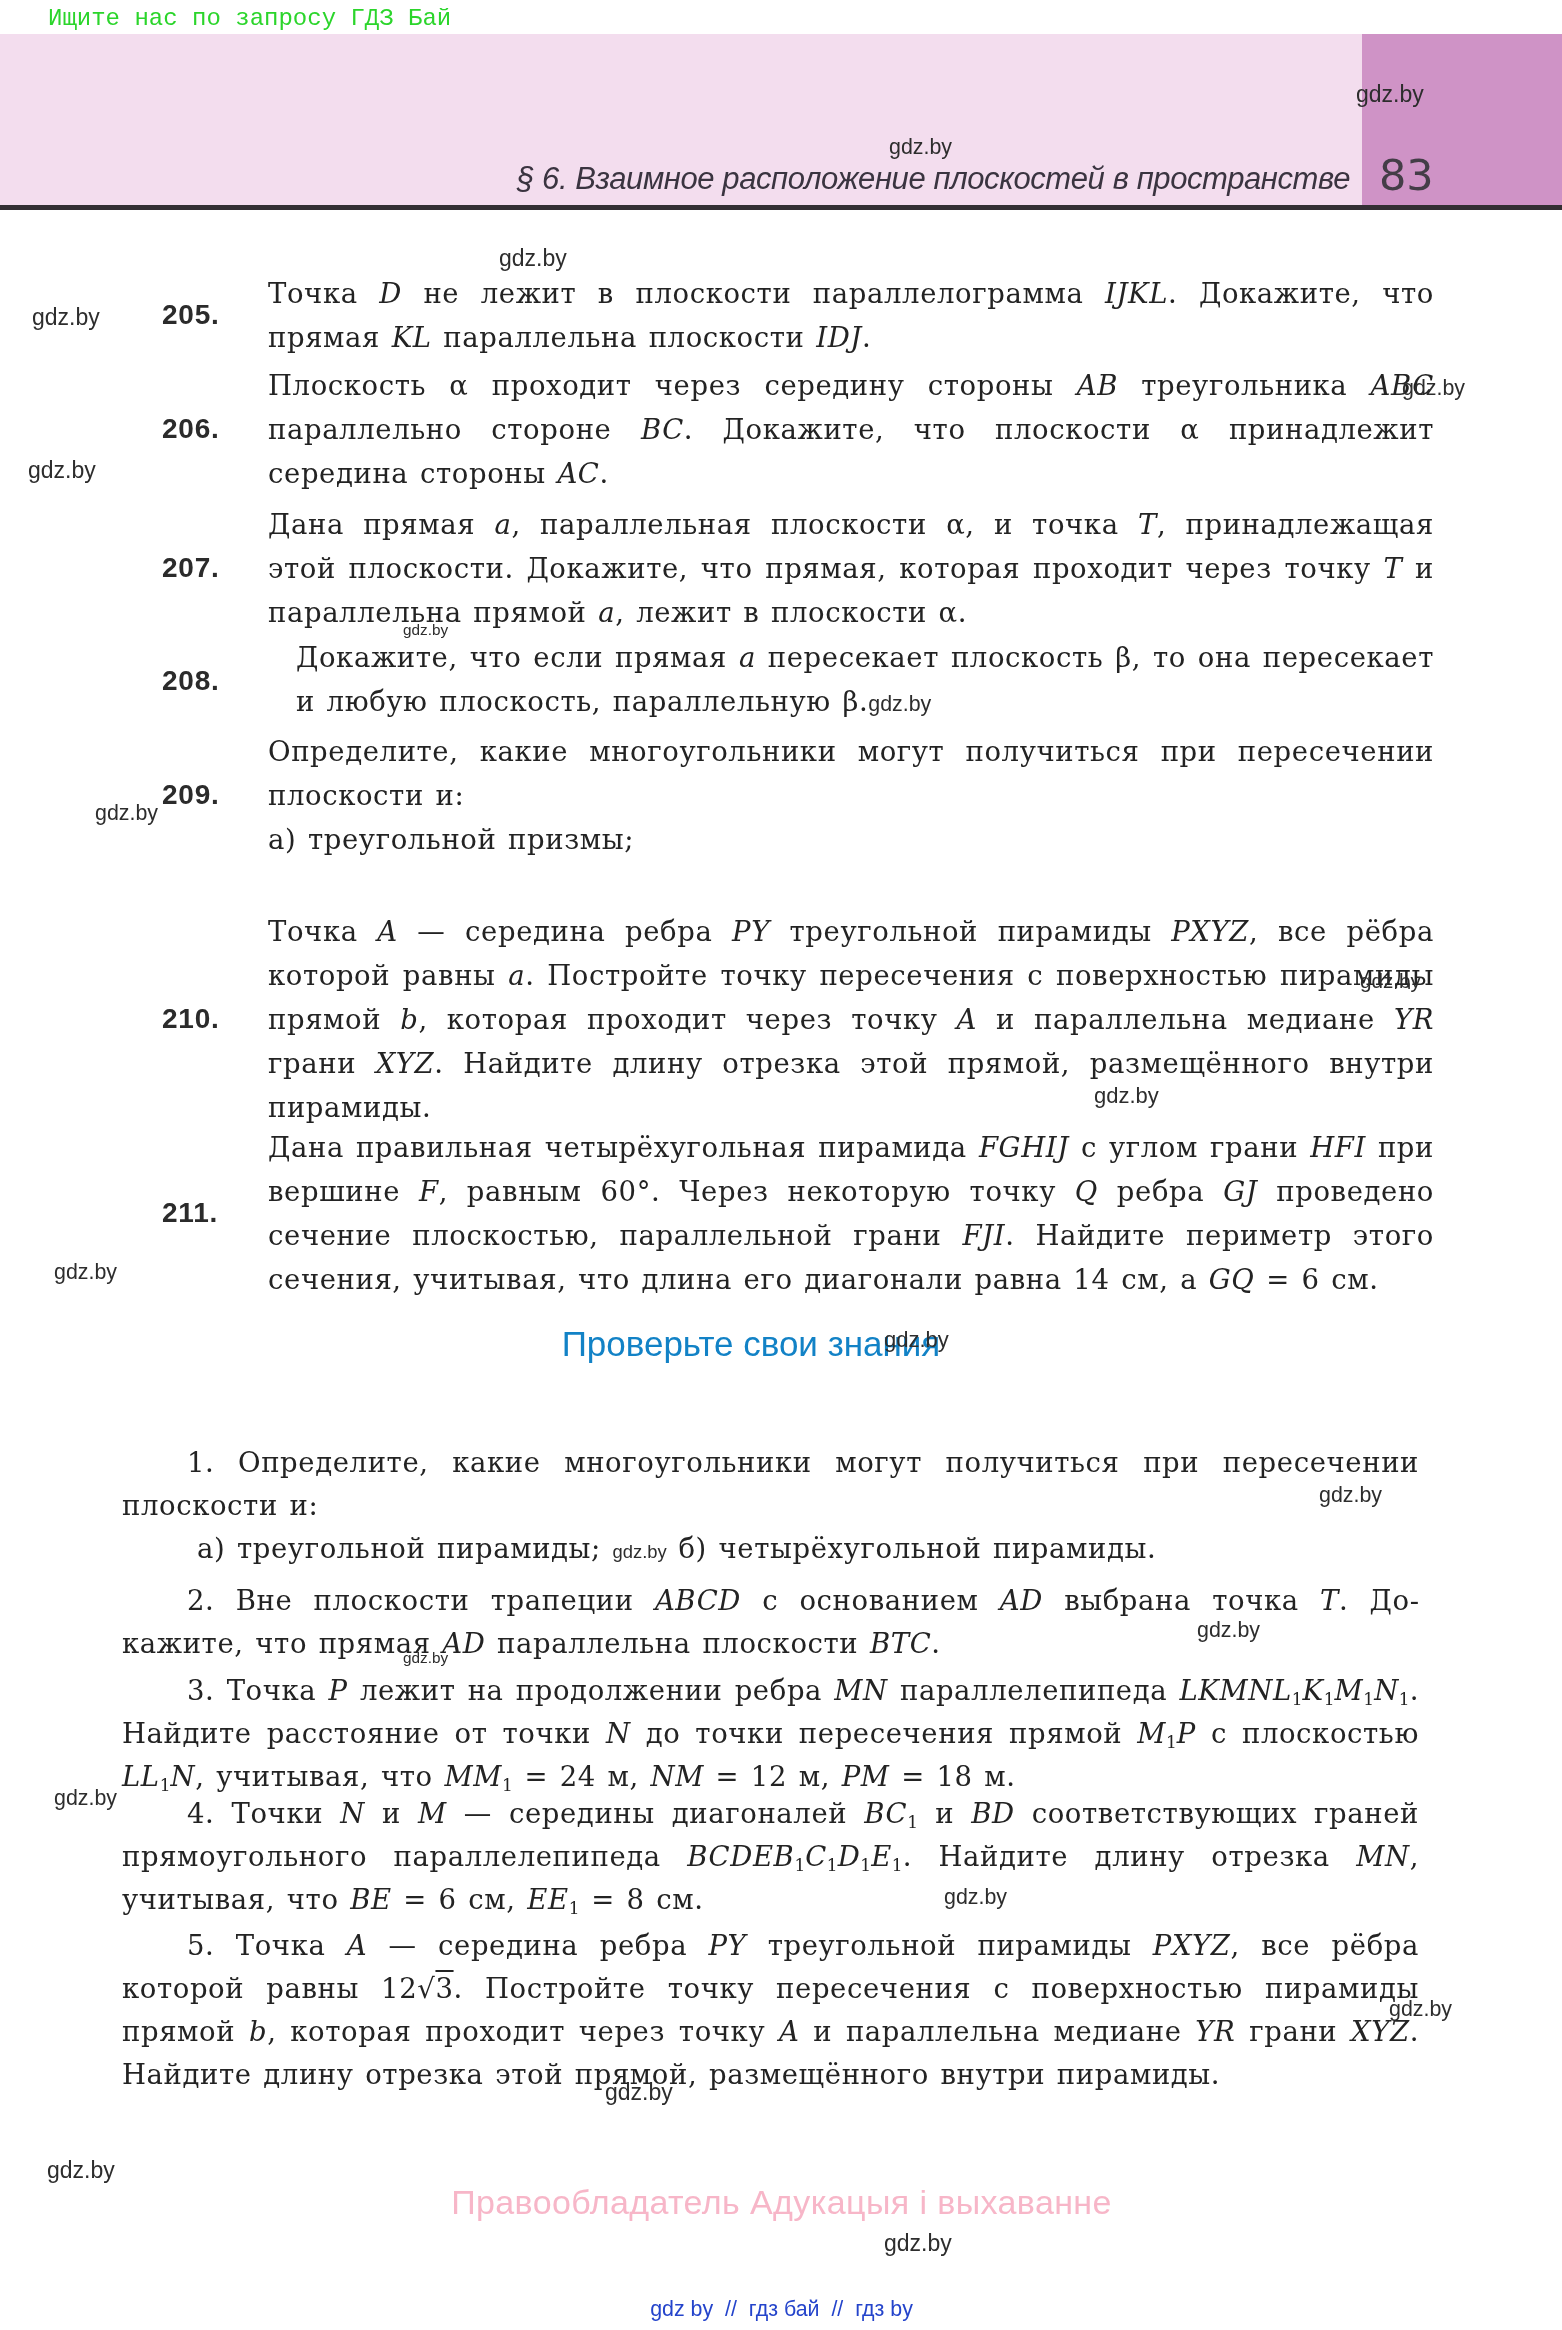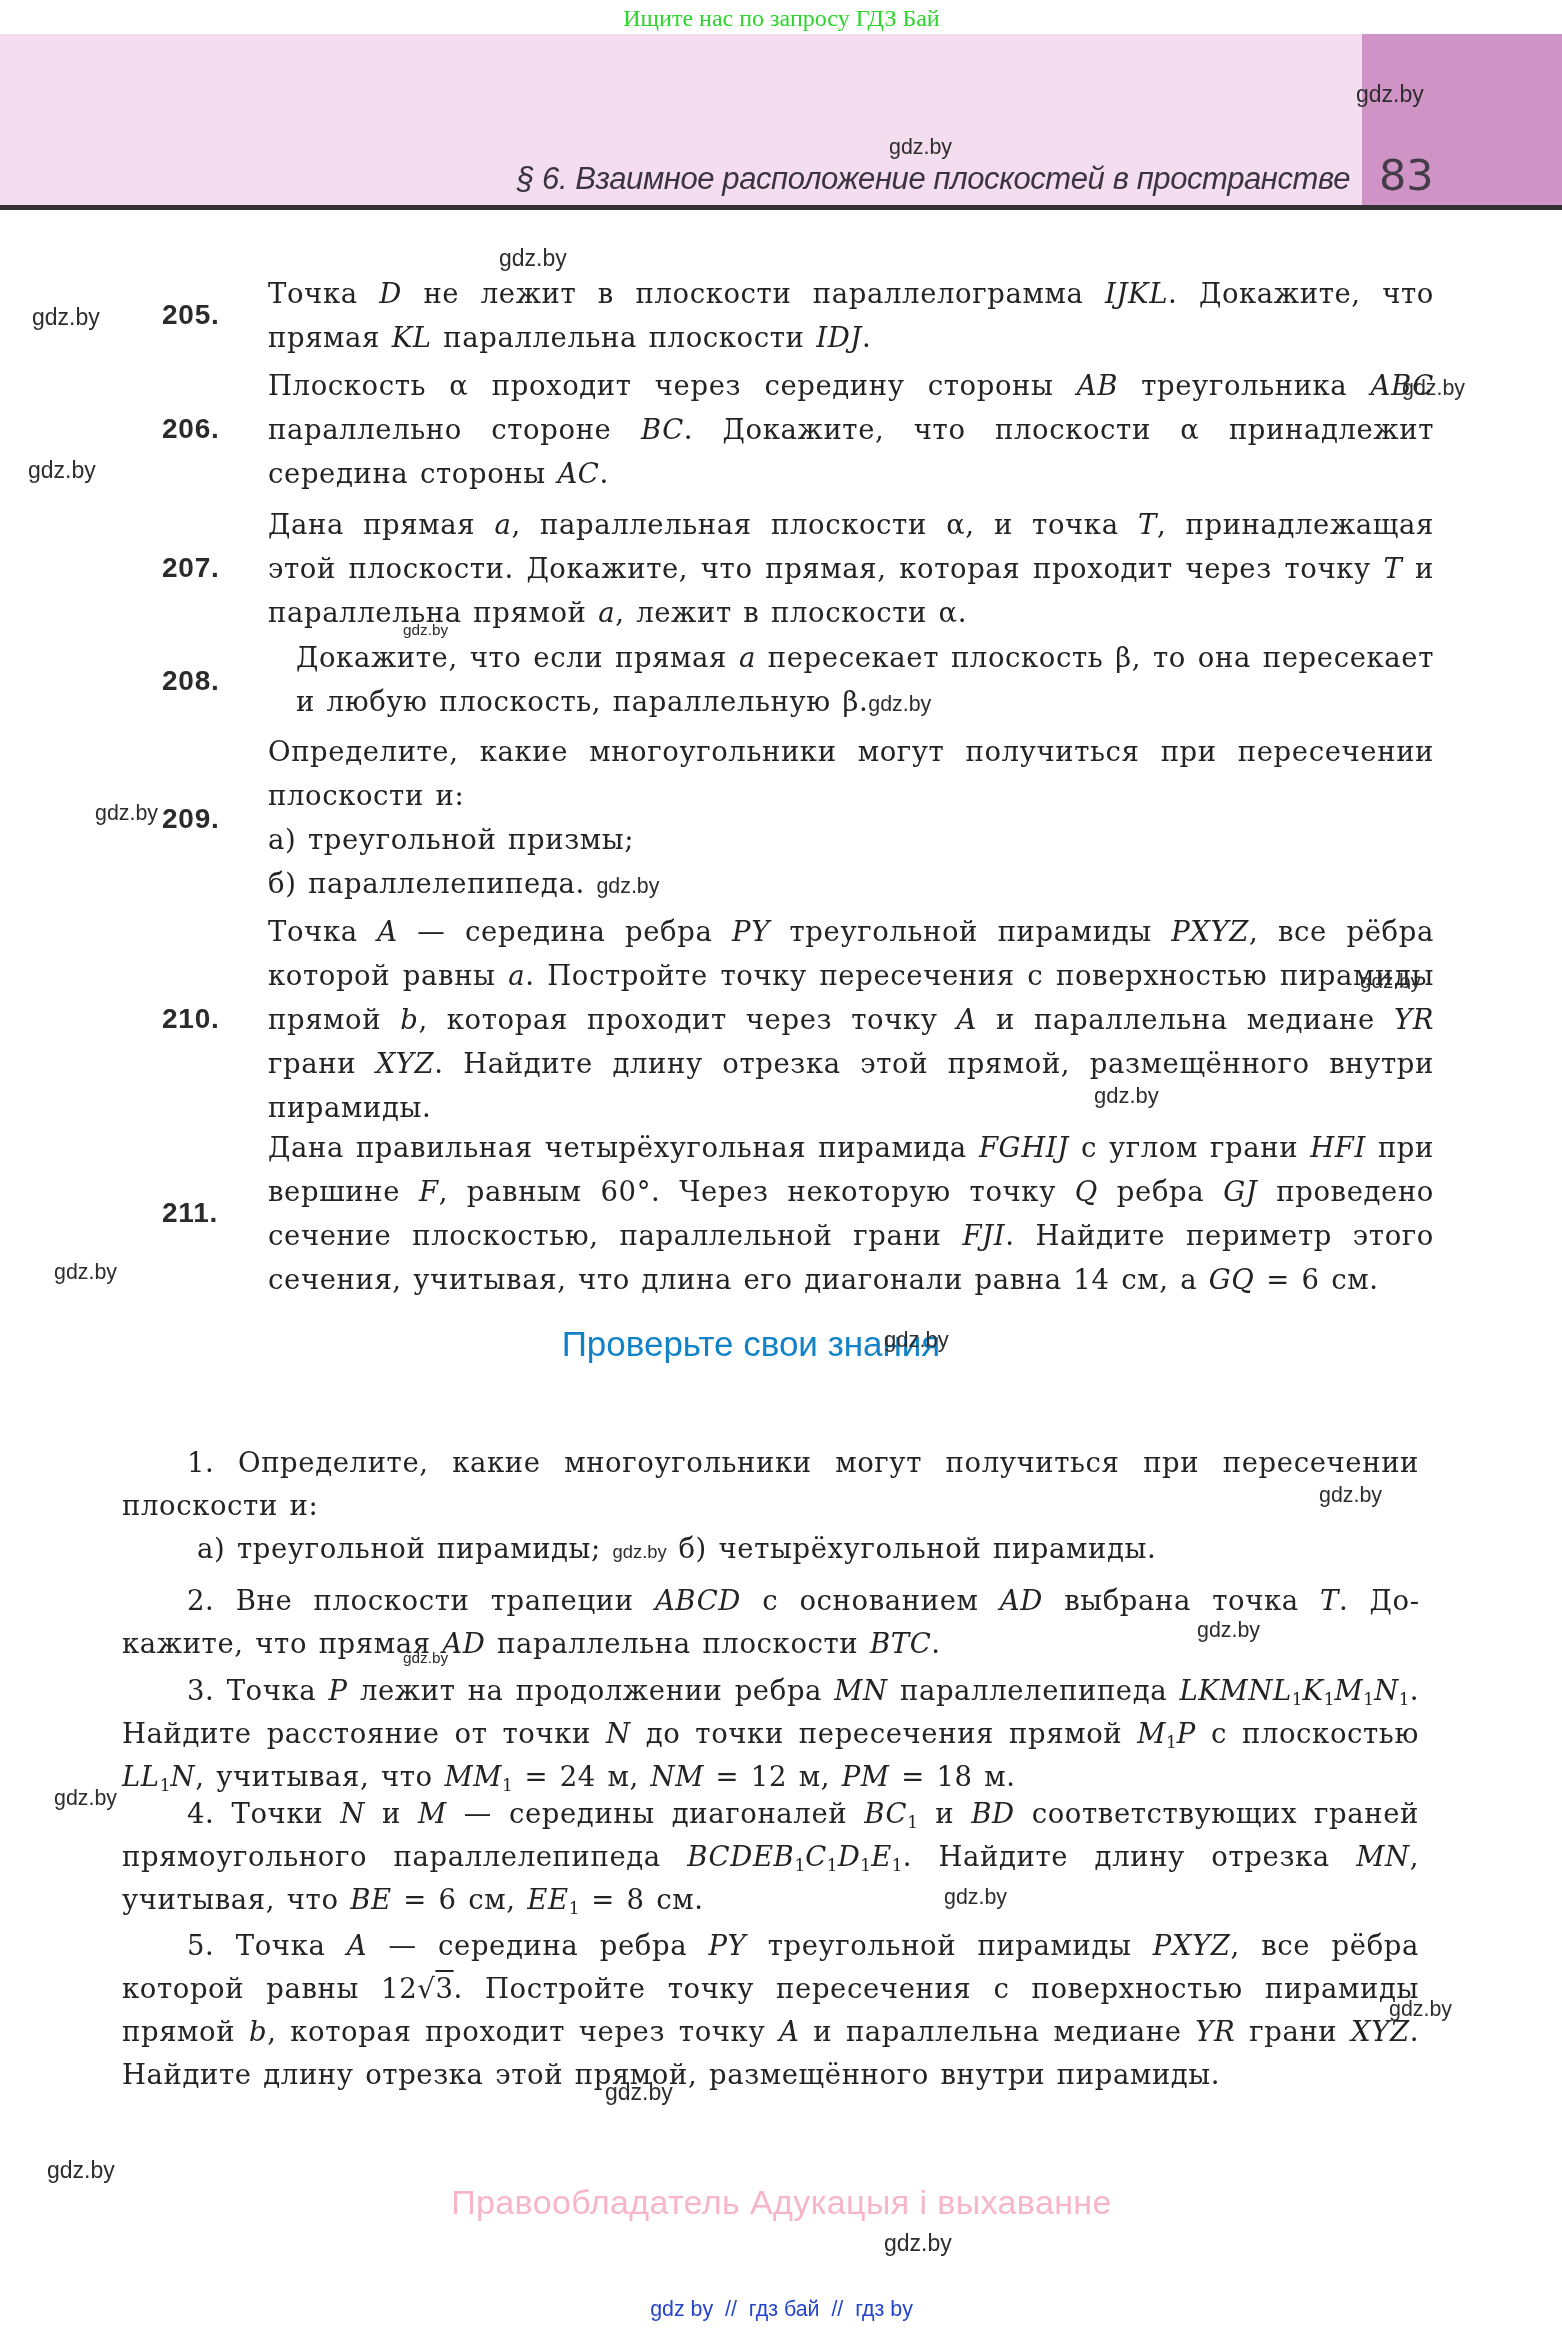--- a/index.html
+++ b/index.html
@@ -1,19 +1,19 @@
 <!DOCTYPE html>
 <html style="--banner_green: #2bd52b; --band: #f3ddee; --page_box: #cf93c6; --heading_blue: #1282c6; --copyright_pink: #f7b6c8; --footer_blue: #2444cb; --text: #232323; --rule: #332f33;font-size:12.2px"><head>
 <meta charset="utf-8">
 <style>
   html,body{margin:0;padding:0;background:#ffffff;}
   .page{position:relative;width:1563px;height:2330px;background:#fff;overflow:hidden;
         font-family:"DejaVu Serif",serif;color:var(--text,#232323);}
-  .banner{position:absolute;top:4.6px;left:0;right:0;text-align:center;
-        font-family:Liberation Serif, serif;font-size:24px;color:var(--banner_green,#2bd52b);}
+  .banner{position:absolute;top:4.6px;left:0;right:0;text-align:left;
+        font-family:Liberation Mono, monospace;font-size:24px;color:var(--banner_green,#2bd52b);padding-left:48px;}
   .band{position:absolute;left:0;top:34px;width:1563px;height:171px;background:var(--band,#f3ddee);}
   .pagebox{position:absolute;right:0;top:0;width:201px;height:171px;background:var(--page_box,#cf93c6);}
   .band-title{position:absolute;right:213px;bottom:7.7px;font-family:"Liberation Sans",sans-serif;
         font-style:italic;font-size:31px;color:#3a3440;letter-spacing:-0.4px;white-space:nowrap;}
   .pagenum{position:absolute;left:17px;bottom:4.6px;font-family:"DejaVu Sans",sans-serif;
         font-size:43px;color:#443d47;}
   .rule{position:absolute;left:0;top:205px;width:1563px;height:4.6px;background:var(--rule,#332f33);}
 
   .problem{position:absolute;left:132px;width:1272px;display:flex;align-items:center;margin-left:30px;}
   .pnum{flex:0 0 106px;font-family:"Liberation Sans",sans-serif;font-weight:bold;font-size:28px;
@@ -76,21 +76,21 @@
     <div class="ptext">Дана прямая <i>a</i>, параллельная плоскости α, и точка <i>T</i>, принадле­жащая этой плоскости. Докажите, что прямая, которая проходит через точку <i>T</i> и параллельна прямой <i>a</i>, лежит в плоскости α.</div>
   </div>
 
   <div class="problem" style="top: 635px; gap: 28px;">
     <div class="pnum">208.</div>
     <div class="ptext">Докажите, что если прямая <i>a</i> пересекает плоскость β, то она пересекает и любую плоскость, параллельную β.<span class="wm">gdz.by</span></div>
   </div>
 
   <div class="problem" style="top: 729px;">
     <div class="pnum">209.</div>
-    <div class="ptext">Определите, какие многоугольники могут получиться при пересечении плоскости и:<span class="subline">а) треугольной призмы;</span><span class="subline">б) параллелепипеда. <span class="wm">gdz.by</span></span></div>
+    <div class="ptext">Определите, какие многоугольники могут получиться при пересечении плоскости и:<span class="subline">а) треугольной призмы;</span></div>
   </div>
 
   <div class="problem" style="top: 909px;">
     <div class="pnum">210.</div>
     <div class="ptext">Точка <i>A</i> — середина ребра <i>PY</i> треугольной пирамиды <i>PXYZ</i>, все рёбра которой равны <i>a</i>. Постройте точку пересечения с поверх­ностью пирамиды прямой <i>b</i>, которая проходит через точку <i>A</i> и параллельна медиане <i>YR</i> грани <i>XYZ</i>. Найдите длину отрезка этой прямой, размещённого внутри пирамиды.</div>
   </div>
 
   <div class="problem" style="top: 1125px;">
     <div class="pnum">211.</div>
     <div class="ptext">Дана правильная четырёхугольная пирамида <i>FGHIJ</i> с углом грани <i>HFI</i> при вершине <i>F</i>, равным 60°. Через некоторую точку <i>Q</i> ребра <i>GJ</i> проведено сечение плоскостью, параллельной грани <i>FJI</i>. Най­дите периметр этого сечения, учитывая, что длина его диагонали равна 14 см, а <i>GQ</i> = 6 см.</div>

